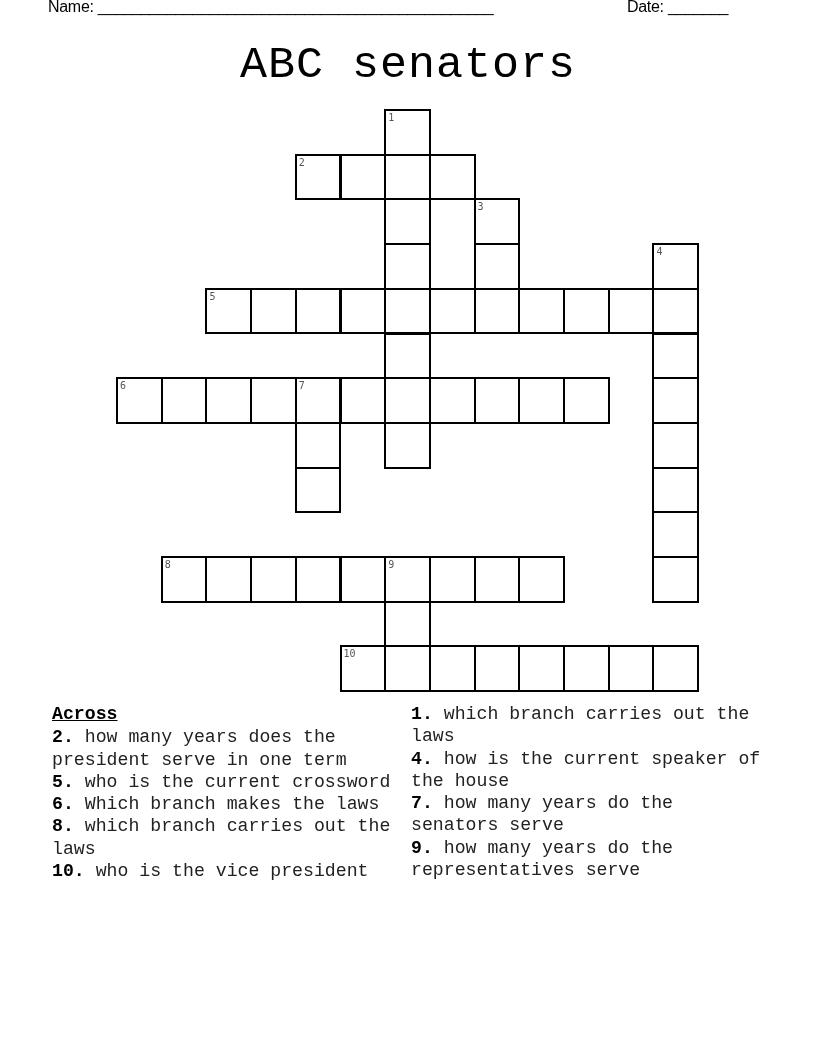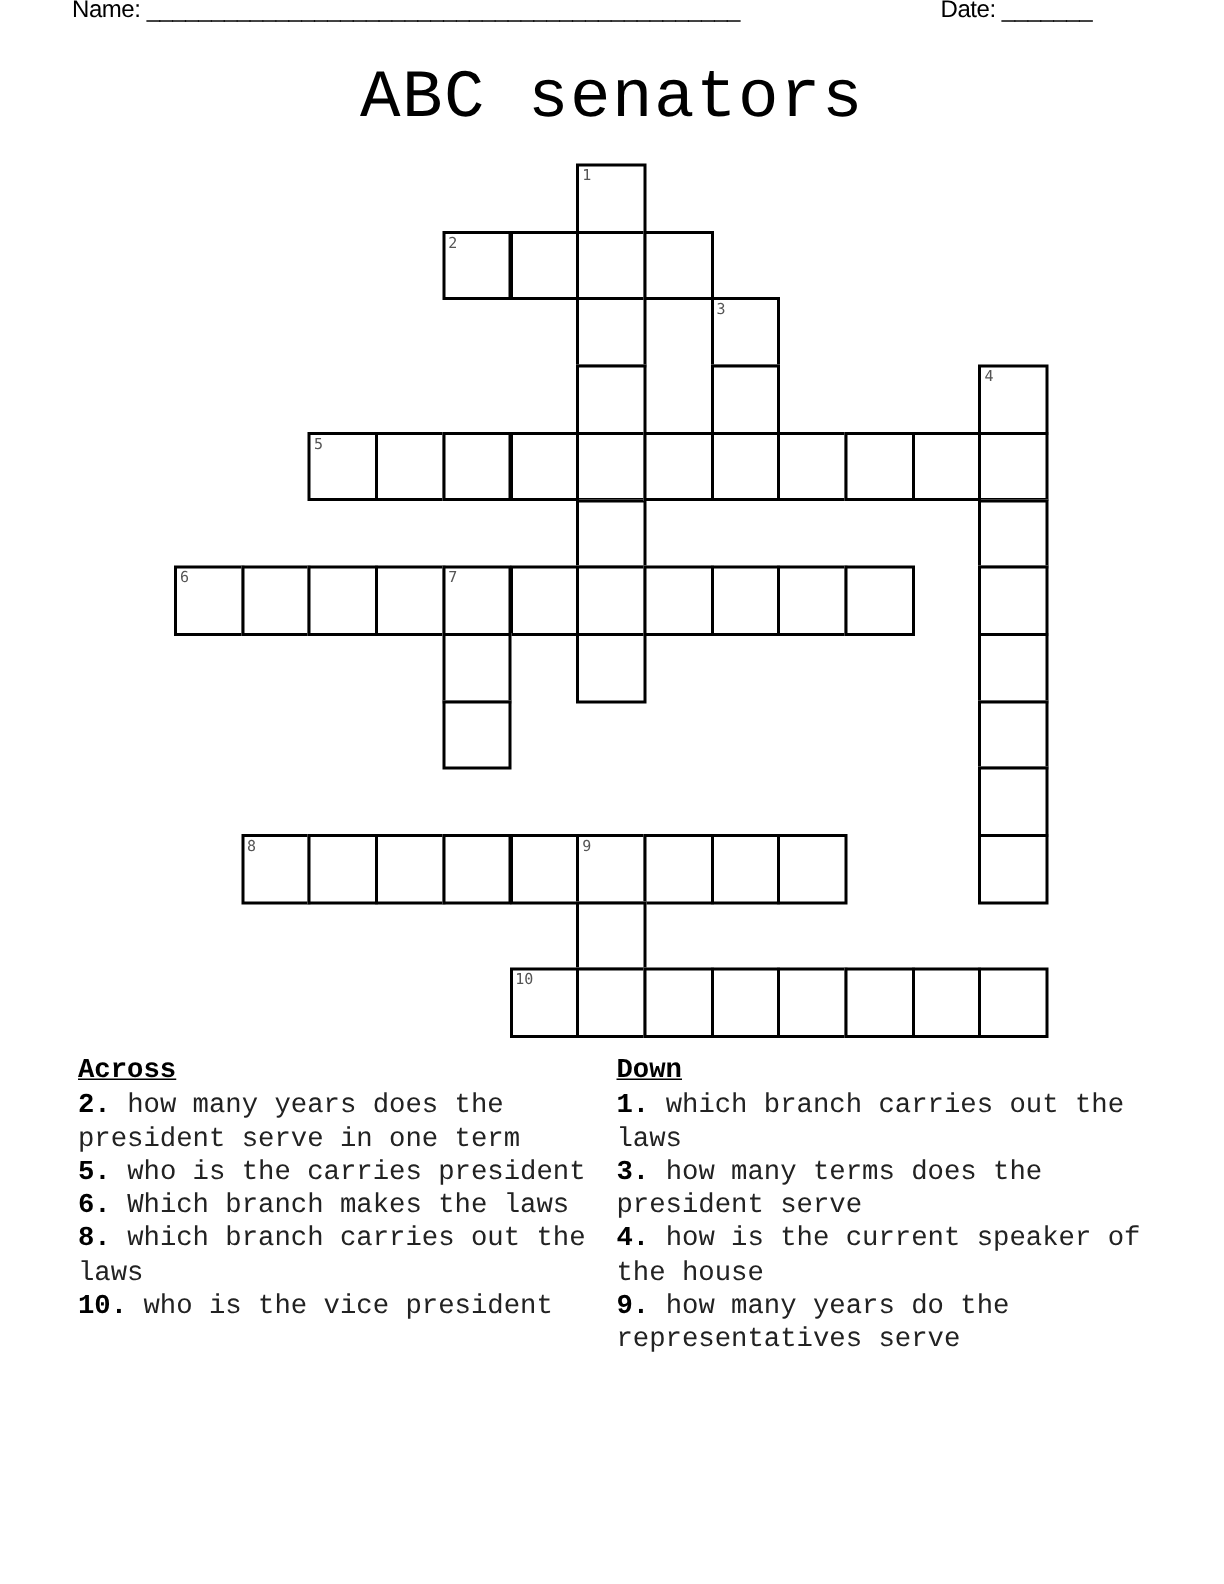--- a/index.html
+++ b/index.html
@@ -178,25 +178,24 @@
     <div class="cell" style="left: 356.6px; top: 535.4px;"></div>
     <div class="cell" style="left: 401.3px; top: 535.4px;"></div>
     <div class="cell" style="left: 446px; top: 535.4px;"></div>
     <div class="cell" style="left: 490.7px; top: 535.4px;"></div>
     <div class="cell" style="left: 535.4px; top: 535.4px;"></div>
   </div>
 
 <div class="clues clues-across">
   <div class="clue-heading">Across</div>
   <div class="clue"><span class="clue-num">2.</span><span> how many years does the president serve in one term</span></div>
-  <div class="clue"><span class="clue-num">5.</span><span> who is the carries president</span></div>
+  <div class="clue"><span class="clue-num">5.</span><span> who is the current crossword</span></div>
   <div class="clue"><span class="clue-num">6.</span><span> Which branch makes the laws</span></div>
   <div class="clue"><span class="clue-num">8.</span><span> which branch carries out the laws</span></div>
   <div class="clue"><span class="clue-num">10.</span><span> who is the vice president</span></div>
 </div>
 
 <div class="clues clues-down">
-  <div class="clue-heading">Down</div>
   <div class="clue"><span class="clue-num">1.</span><span> which branch carries out the laws</span></div>
-  <div class="clue"><span class="clue-num">3.</span><span> how many terms does the president serve</span></div>
   <div class="clue"><span class="clue-num">4.</span><span> how is the current speaker of the house</span></div>
+  <div class="clue"><span class="clue-num">7.</span><span> how many years do the senators serve</span></div>
   <div class="clue"><span class="clue-num">9.</span><span> how many years do the representatives serve</span></div>
 </div>
 
 </body></html>

